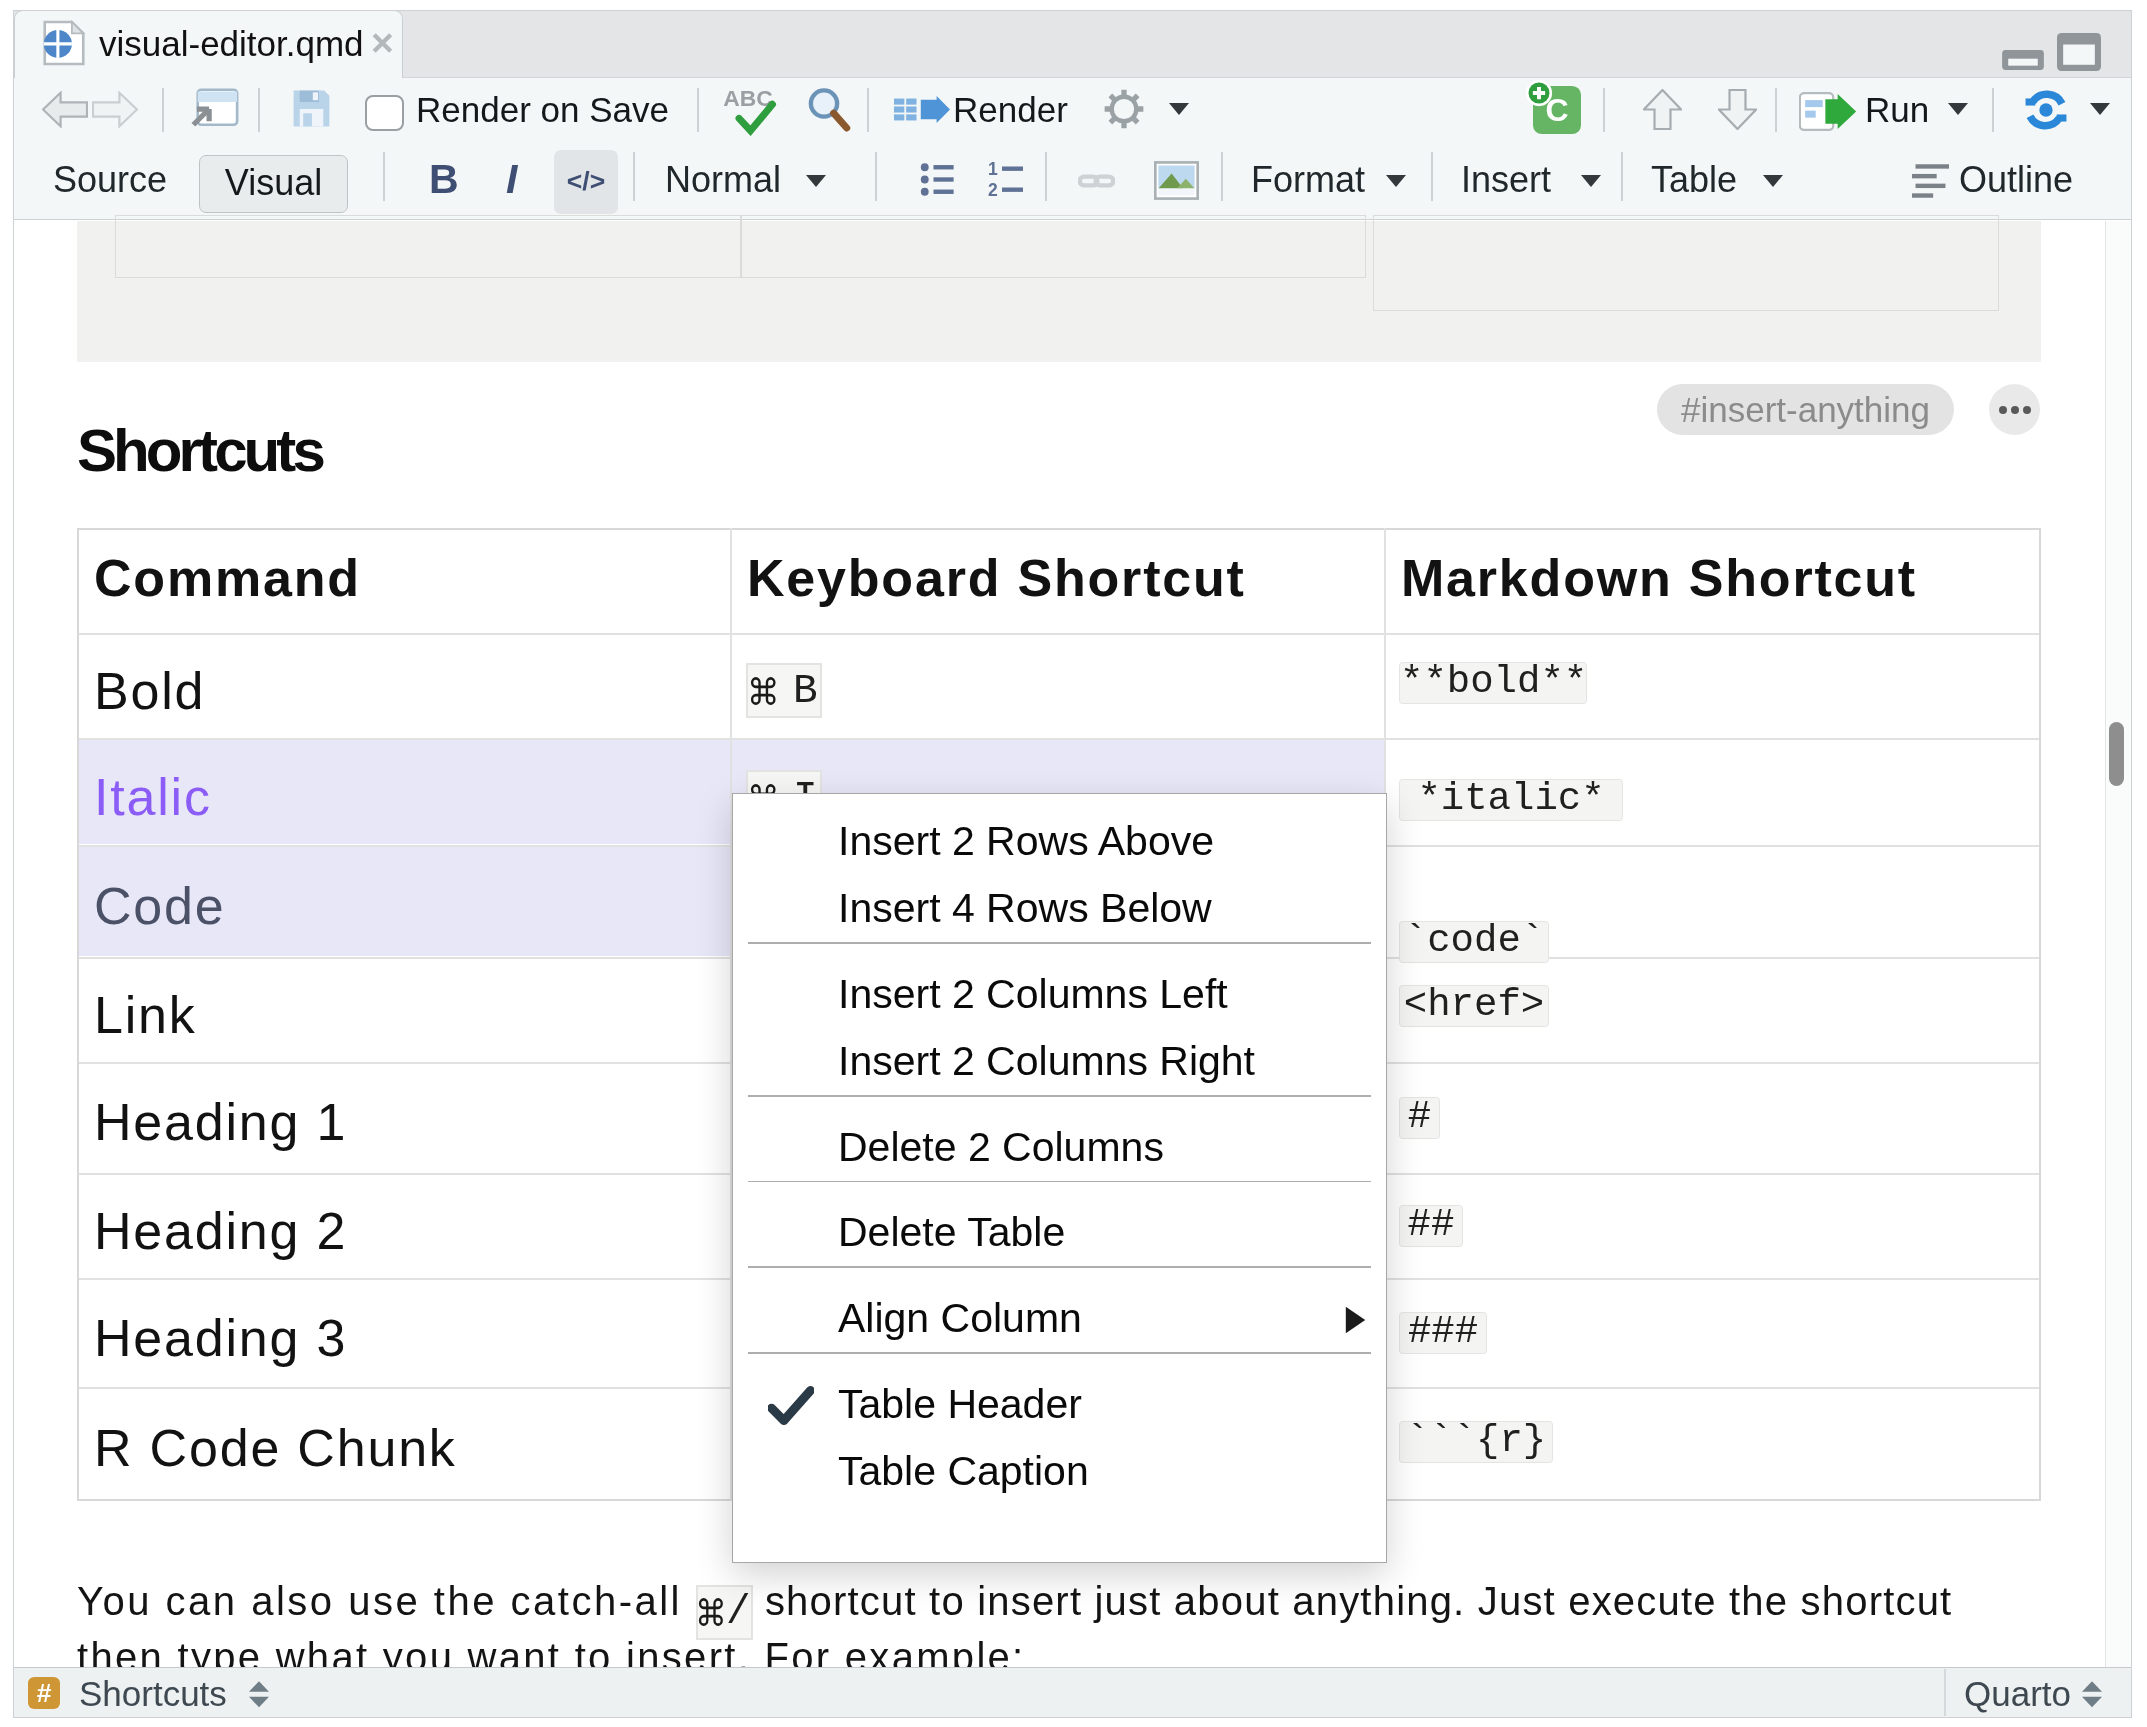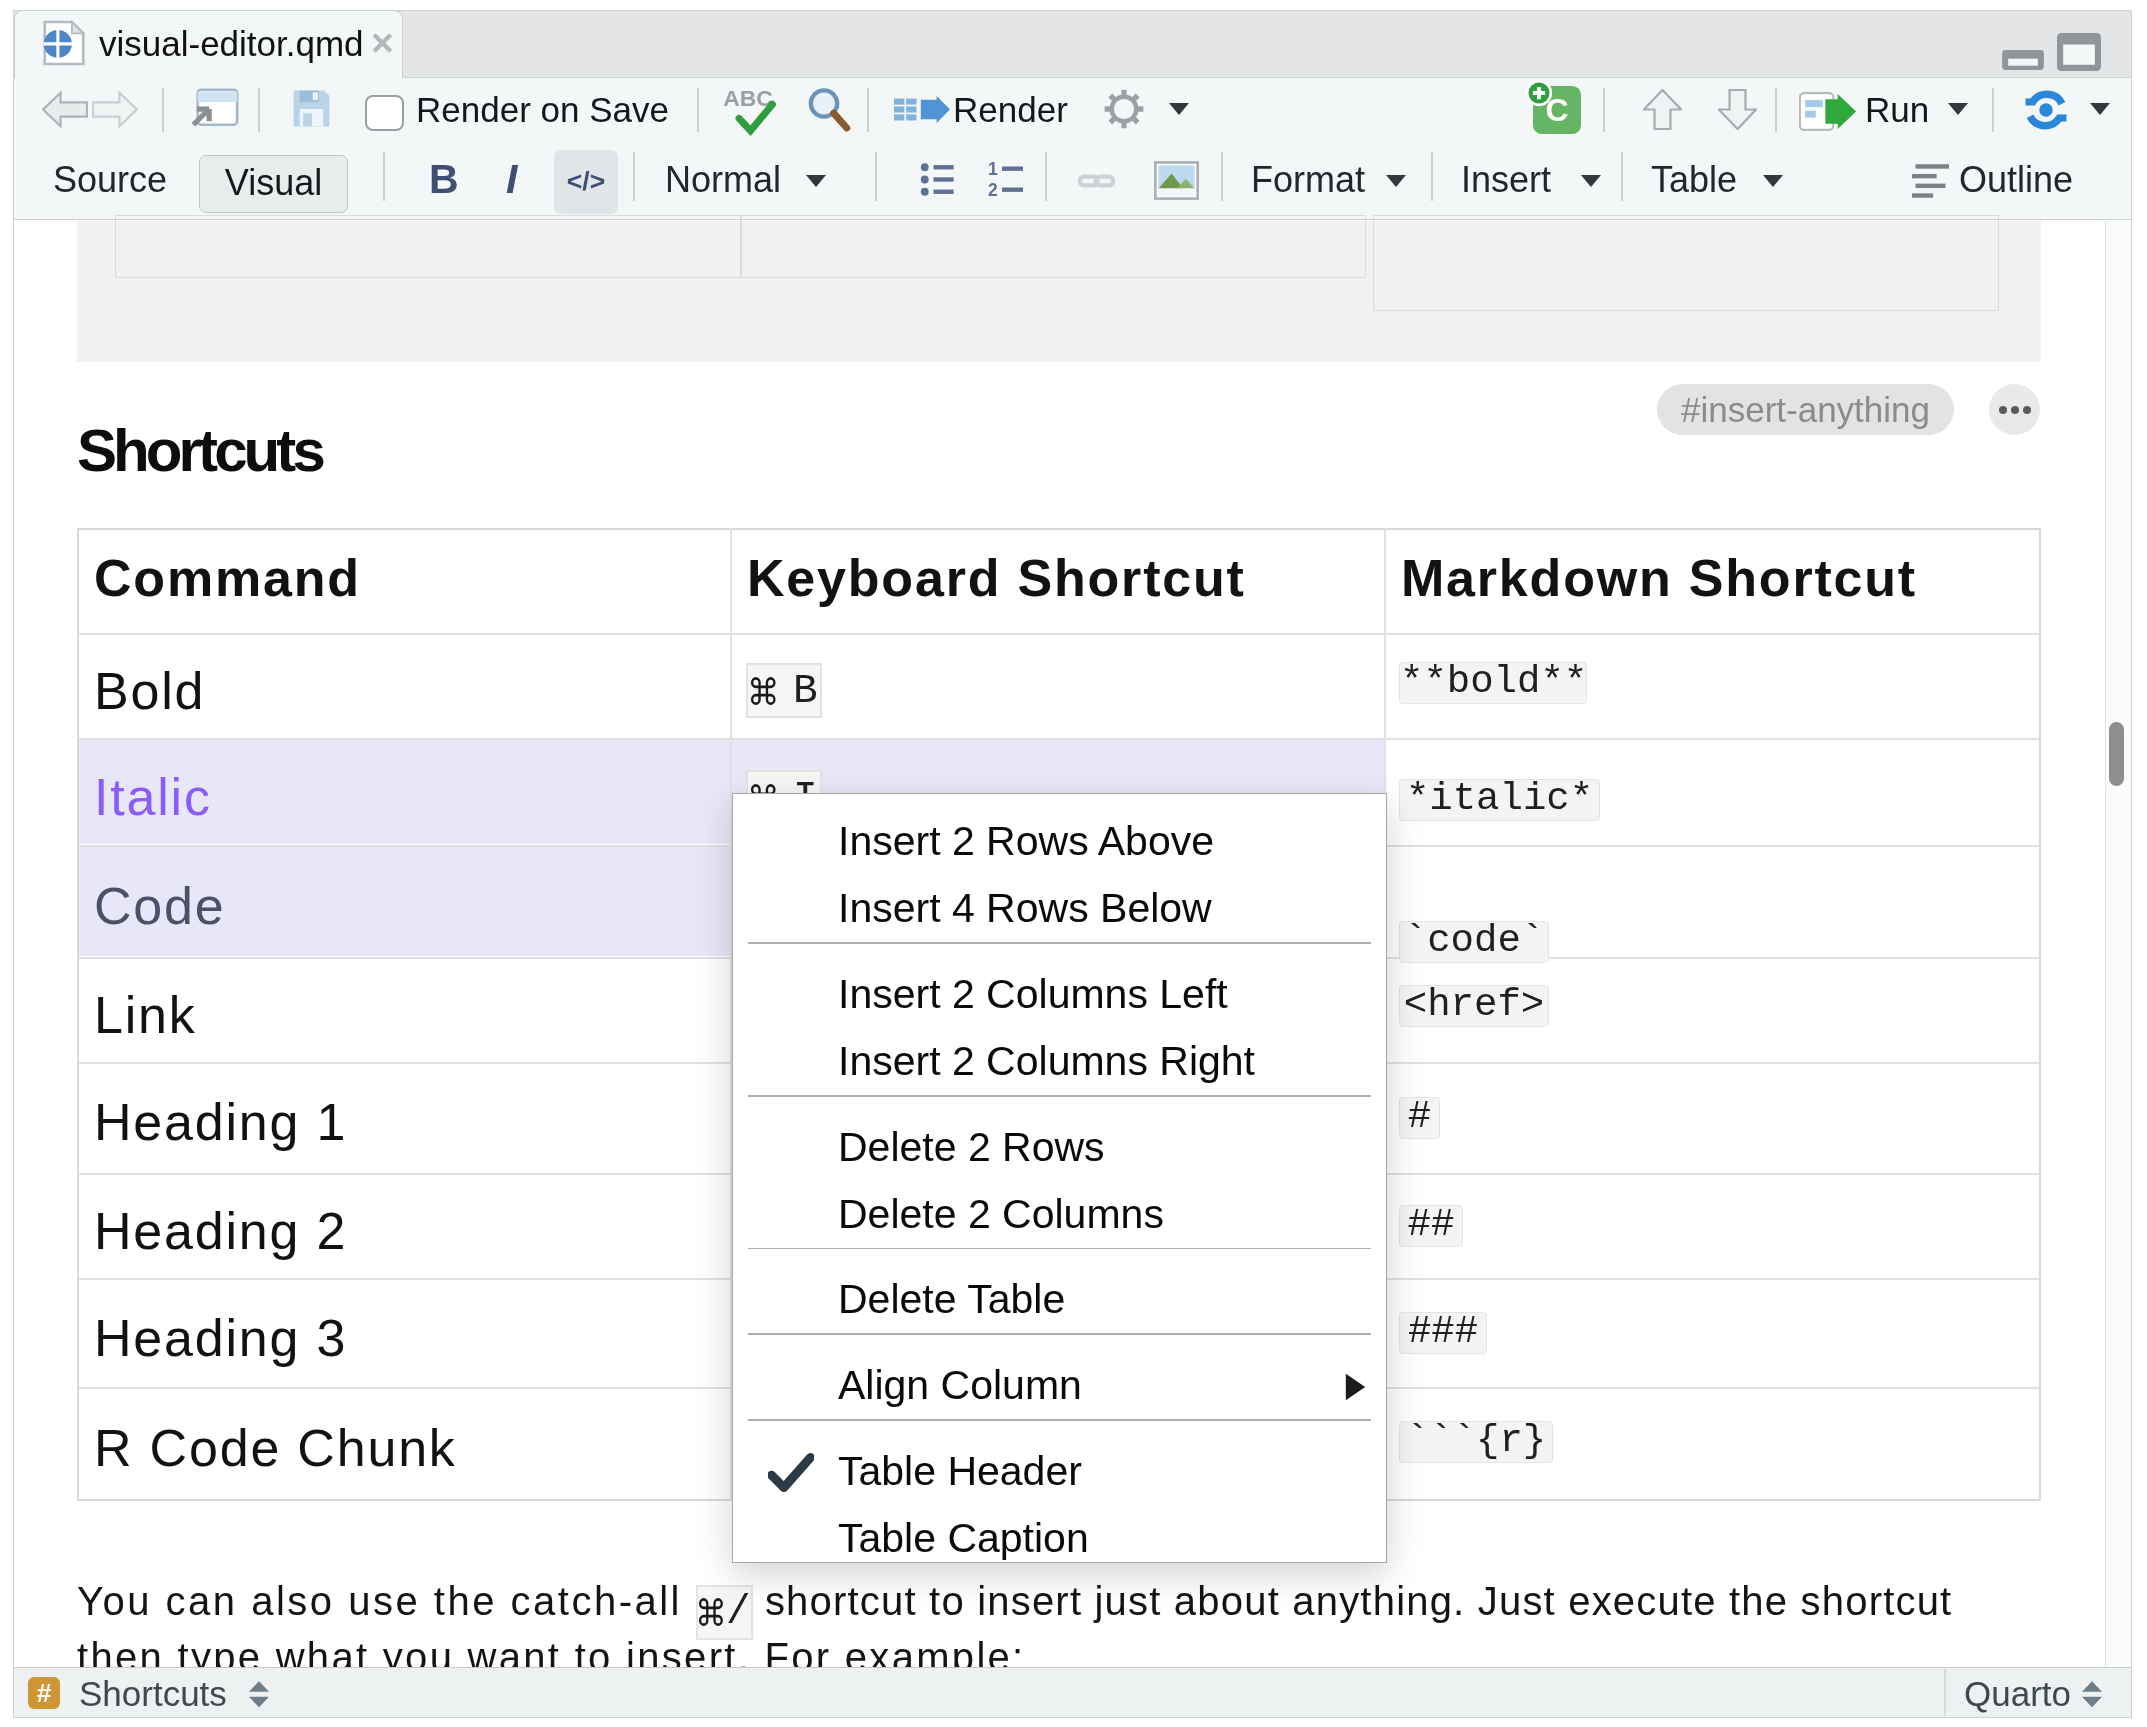--- a/index.html
+++ b/index.html
@@ -279,21 +279,21 @@
     <span>B</span>
   </div>
 <div class="abs kbd kbdflex" style="left:746px; top:770px; width:76px; height:55px;">
     <svg class="cmdsvg" viewBox="0 0 100 100" width="26.5" height="30" preserveAspectRatio="none">
       <path d="M36 36 H64 V64 H36 Z M36 36 H22 A14 14 0 1 1 36 22 Z M64 36 V22 A14 14 0 1 1 78 36 Z M64 64 H78 A14 14 0 1 1 64 78 Z M36 64 V78 A14 14 0 1 1 22 64 Z" fill="none" stroke="#1a1a1a" stroke-width="9"></path>
     </svg>
     <span>I</span>
   </div>
 
 <div class="abs code" style="left:1399px; top:662px;  width:188px;">**bold**</div>
-<div class="abs code" style="left:1399px; top:779px;  width:201px;">*italic*</div>
+<div class="abs code" style="left:1399px; top:779px;  width:224px;">*italic*</div>
 <div class="abs code" style="left:1399px; top:881px;  width:150px;margin-top:40px;">`code`</div>
 <div class="abs code" style="left:1399px; top:985px; width:150px;">&lt;href&gt;</div>
 <div class="abs code" style="left:1399px; top:1097px; width:41px;">#</div>
 <div class="abs code" style="left:1399px; top:1205px; width:64px;">##</div>
 <div class="abs code" style="left:1399px; top:1312px; width:88px;">###</div>
 <div class="abs code" style="left:1399px; top:1421px; width:154px;">```{r}</div>
 
 <div class="abs nw para" style="left:77px; top:1573px; line-height:56px;" id="para1"><span id="pp1" style="letter-spacing:2.5px;">You can also use the catch-all </span><span id="ppk" class="kbd kbdflex" style="display:inline-flex; width:57px; height:55px; vertical-align:-12.4px; gap:2.6px; letter-spacing:0; word-spacing:0;">
       <svg viewBox="0 0 100 100" width="26.5" height="30" preserveAspectRatio="none">
         <path d="M36 36 H64 V64 H36 Z M36 36 H22 A14 14 0 1 1 36 22 Z M64 36 V22 A14 14 0 1 1 78 36 Z M64 64 H78 A14 14 0 1 1 64 78 Z M36 64 V78 A14 14 0 1 1 22 64 Z" fill="none" stroke="#1a1a1a" stroke-width="9"></path>
@@ -321,21 +321,20 @@
   </svg>
 <div class="abs" id="winborder"></div>
 
 <div class="abs" id="menu">
   <div class="mi">Insert 2 Rows Above</div>
   <div class="mi">Insert 4 Rows Below</div>
   <div class="msep"></div>
   <div class="mi">Insert 2 Columns Left</div>
   <div class="mi">Insert 2 Columns Right</div>
   <div class="msep"></div>
-  <div class="mi">Delete 2 Rows</div>
   <div class="mi">Delete 2 Columns</div>
   <div class="msep"></div>
   <div class="mi">Delete Table</div>
   <div class="msep"></div>
   <div class="mi" id="mi-align">Align Column<svg style="position:absolute; right:19.4px; top:19.4px;" width="23" height="30" viewBox="0 0 26 34">
         <path d="M2 2 L24 17 L2 32 Z" fill="#1b1b1b"></path>
       </svg></div>
   <div class="msep"></div>
   <div class="mi" id="mi-check"><svg style="position:absolute; left:35px; top:14px;" width="46" height="41" viewBox="0 0 52 46">
         <path d="M4 26 L18 40 L48 6" fill="none" stroke="#2b3a47" stroke-width="10" stroke-linecap="round" stroke-linejoin="round"></path>

